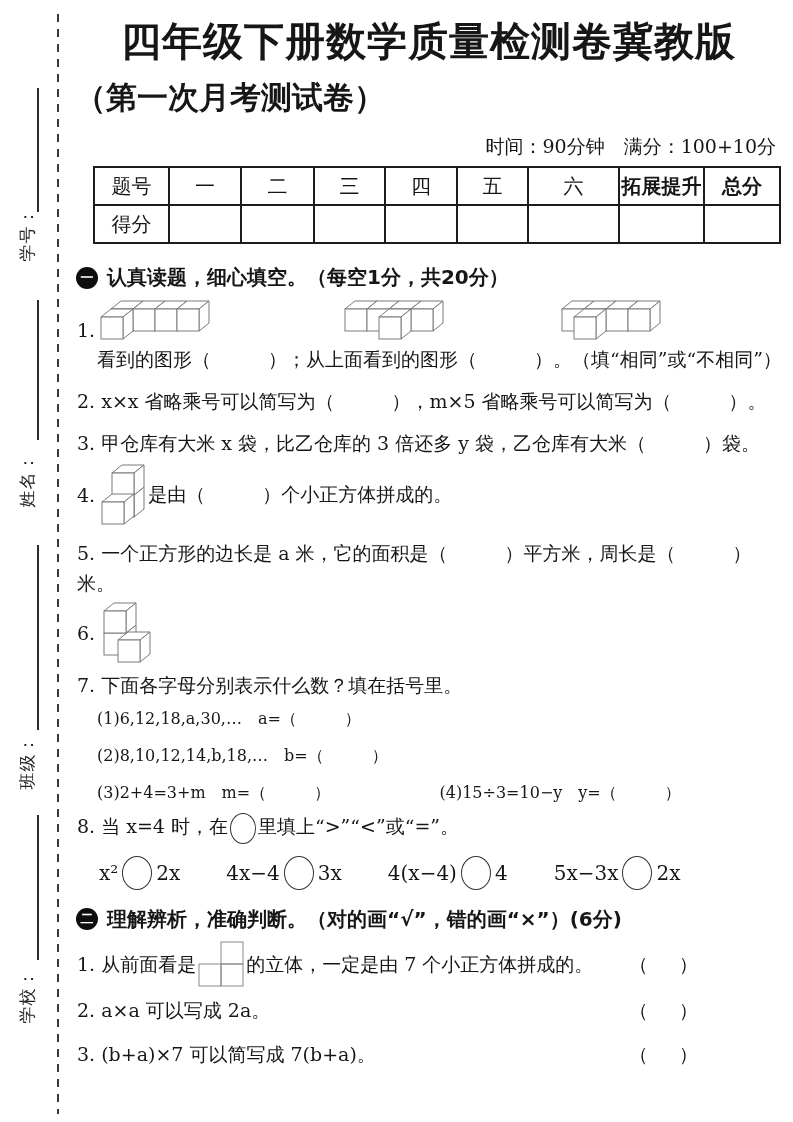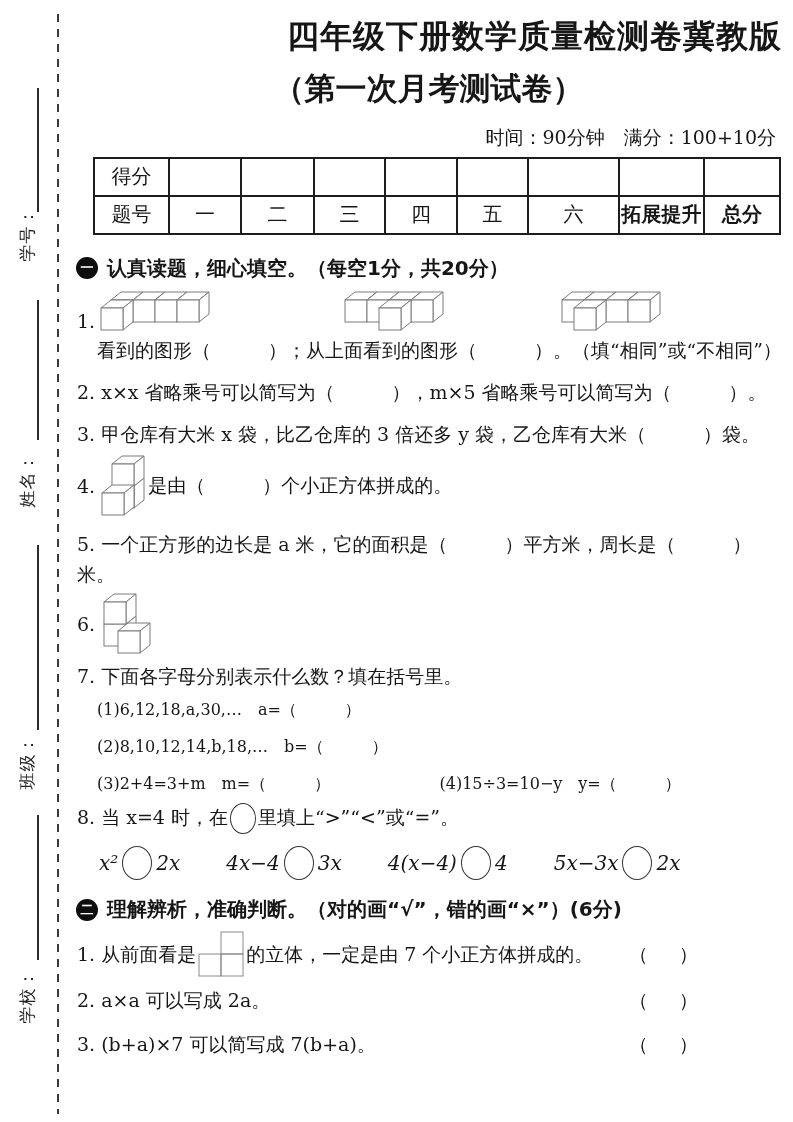--- a/index.html
+++ b/index.html
@@ -15,26 +15,26 @@
     background:repeating-linear-gradient(to bottom,#3a3a3a 0 8px,transparent 8px 15px);
   }
   .blank-line{position:absolute;left:37px;width:2px;background:#2c2c2c;}
   .side-label{
     position:absolute;left:27px;white-space:nowrap;font-size:17px;color:#222;
     transform:rotate(-90deg);transform-origin:left center;letter-spacing:1px;
   }
   
   .main{position:absolute;left:75px;top:0;width:707px;}
   .title{
-    font-family:"DejaVu Sans", sans-serif;font-weight:800;font-size:32px;
-    text-align:right;margin:18px 0 0;letter-spacing:1px;line-height:1.15;
+    font-family:"DejaVu Sans", sans-serif;font-weight:800;font-size:40px;
+    text-align:center;margin:18px 0 0;letter-spacing:1px;line-height:1.15;
   }
   .subtitle{
     font-family:"DejaVu Sans", sans-serif;font-weight:700;font-size:31px;
-    text-align:center;margin:16px 0 0;line-height:1.1;
+    text-align:left;margin:16px 0 0;line-height:1.1;
   }
   .meta{font-size:19px;text-align:right;margin:20px 6px 0 0;}
   table.score{border-collapse:collapse;margin:6px 0 0 18px;table-layout:fixed;}
   table.score td{
     border:2px solid #1d1d1d;height:36px;text-align:center;vertical-align:middle;
     font-size:20px;font-family:"DejaVu Sans", sans-serif;font-weight:400;padding:0;
   }
   table.score td.b{font-weight:700;}
   
   .sec-head{
@@ -55,21 +55,21 @@
   .sub-items{margin-left:22px;}
   .sub-items .line{font-size:16px;line-height:37px;display:flex;}
   .sub-items .half{width:50%;}
   .circle{
     display:inline-block;width:28px;height:32px;border:1.6px solid #333;
     border-radius:50%;vertical-align:middle;margin:0 4px;
   }
   .circle.small{width:24px;height:29px;margin:0 2px;}
   .comp-row{display:flex;align-items:center;margin:12px 0 0 24px;font-size:20px;}
   .comp{display:flex;align-items:center;margin-right:46px;}
-  .expr{font-style:italic;font-family:"DejaVu Serif", serif;}
+  .expr{font-family:"DejaVu Serif", serif;}
   .judge{display:flex;align-items:center;font-size:19px;line-height:30px;margin:14px 0 0 2px;}
   .judge .ans{margin-left:auto;margin-right:78px;letter-spacing:6px;}
   .sqfig{display:block;margin:-6px 2px;}
 </style>
 </head>
 <body>
 
 <div class="sidebar">
   <div class="dash-line"></div>
 
@@ -99,40 +99,40 @@
         <col style="width:73px">
       <col style="width:71px">
         <col style="width:72px">
         <col style="width:71px">
       <col style="width:91px">
         <col style="width:85px">
         <col style="width:76px">
     </colgroup>
     <tbody>
         <tr>
-      <td>得分</td>
-      <td></td>
-      <td></td>
-      <td></td>
-      <td></td>
-      <td></td>
-      <td></td>
-      <td></td>
-      <td></td>
-    </tr>
-    <tr>
       <td>题号</td>
       <td>一</td>
       <td>二</td>
       <td>三</td>
       <td>四</td>
       <td>五</td>
       <td>六</td>
       <td class="b">拓展提升</td>
       <td class="b">总分</td>
+    </tr>
+    <tr>
+      <td>得分</td>
+      <td></td>
+      <td></td>
+      <td></td>
+      <td></td>
+      <td></td>
+      <td></td>
+      <td></td>
+      <td></td>
     </tr>
   </tbody>
     </table>
 
   <div class="sec-head">
     <span class="badge">一</span>
     <span>认真读题，细心填空。（每空1分，共20分）</span>
   </div>
 
   <div class="figrow">

